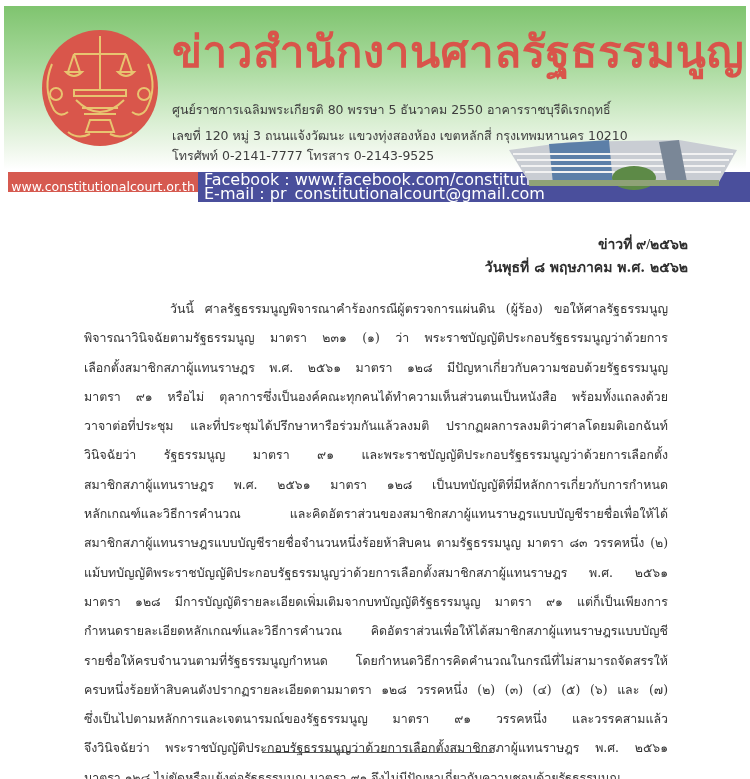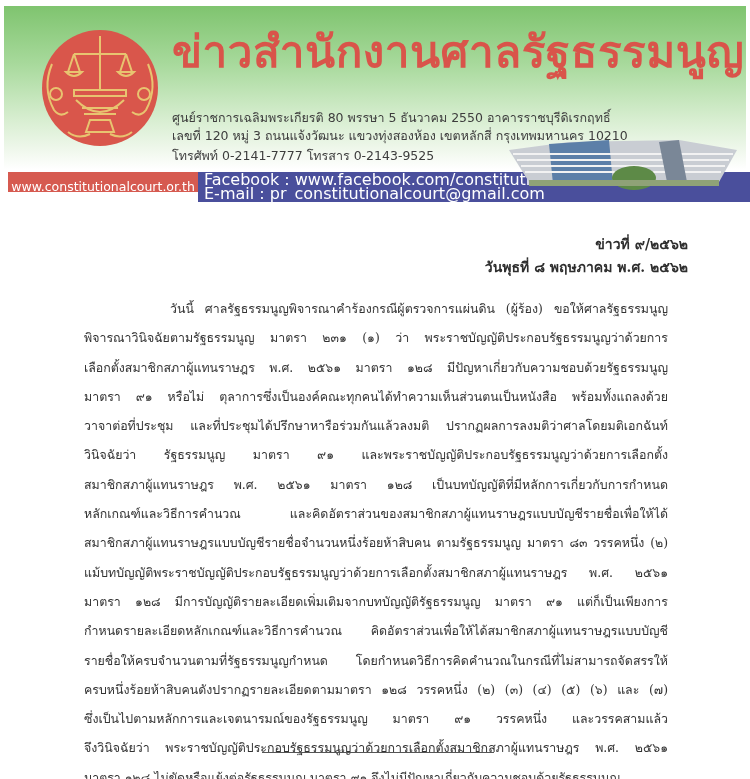--- a/index.html
+++ b/index.html
@@ -3,32 +3,32 @@
 <meta charset="utf-8">
 <style>
   html, body { margin: 0; padding: 0; background: #ffffff; }
   body { width: 750px; height: 779px; position: relative; overflow: hidden; font-family: "DejaVu Sans", sans-serif; color: #3a3a3a; }
 
   .letterhead { position: absolute; left: 4px; top: 6px; width: 742px; height: 190px;
     background: linear-gradient(to bottom, #7fc46f 0%, #a7d99b 30%, #d8eed1 60%, #f3f9f0 78%, #ffffff 86%); }
   .logo { position: absolute; left: 34px; top: 22px; width: 124px; height: 124px; }
   .header-title { position: absolute; left: 168px; top: 20px; font-family: "DejaVu Sans", sans-serif; font-size: 44px; line-height: 52px; color: #d9544a; letter-spacing: 0.5px; white-space: nowrap; font-weight: bold; }
   .addr { position: absolute; left: 168px; font-size: 12.5px; color: #3d3d3d; white-space: nowrap; font-family: "DejaVu Sans", sans-serif; }
-  .addr-1 { top: 102px; } .addr-2 { top: 120px; } .addr-3 { top: 140px; }
+  .addr-1 { top: 94px; } .addr-2 { top: 120px; } .addr-3 { top: 140px; }
 
   .contact-bar { position: absolute; left: 4px; top: 166px; width: 742px; height: 30px; }
   .web-box { position: absolute; left: 0; top: 0; width: 190px; height: 20px; background: #d65a50; color: #ffffff; font-size: 12.5px; line-height: 30px; text-align: center; white-space: nowrap; }
   .social-box { position: absolute; left: 190px; top: 0; width: 552px; height: 30px; background: #4a4f9c; color: #ffffff; font-size: 16px; }
   .social-line { position: absolute; left: 6px; white-space: nowrap; line-height: 14px; }
   .social-line.fb { top: 1px; } .social-line.em { top: 15px; }
 
   .building { position: absolute; left: 505px; top: 126px; width: 228px; height: 58px; }
 
   .news-meta { position: absolute; right: 62px; font-size: 14px; font-weight: bold; color: #2e2e2e; white-space: nowrap; text-align: right; font-family: "DejaVu Serif", serif; }
-  .news-no { top: 233px; }
+  .news-no { top: 233px; font-family: Liberation Serif, serif; }
   .news-date { top: 256px; text-align: right; }
 
   .body-text { position: absolute; left: 84px; top: 294px; width: 584px; font-family: "DejaVu Serif", serif; font-size: 12.4px; color: #333; }
   .line { display: block; height: 29.3px; line-height: 29.3px; white-space: nowrap; text-align: justify; text-align-last: justify; overflow: visible; }
   .line.first { padding-left: 86px; }
   .line.last { text-align-last: left; }
 
   .end-rule { position: absolute; left: 262px; top: 752px; width: 232px; height: 1px; background: #555; }
 </style>
 </head>

